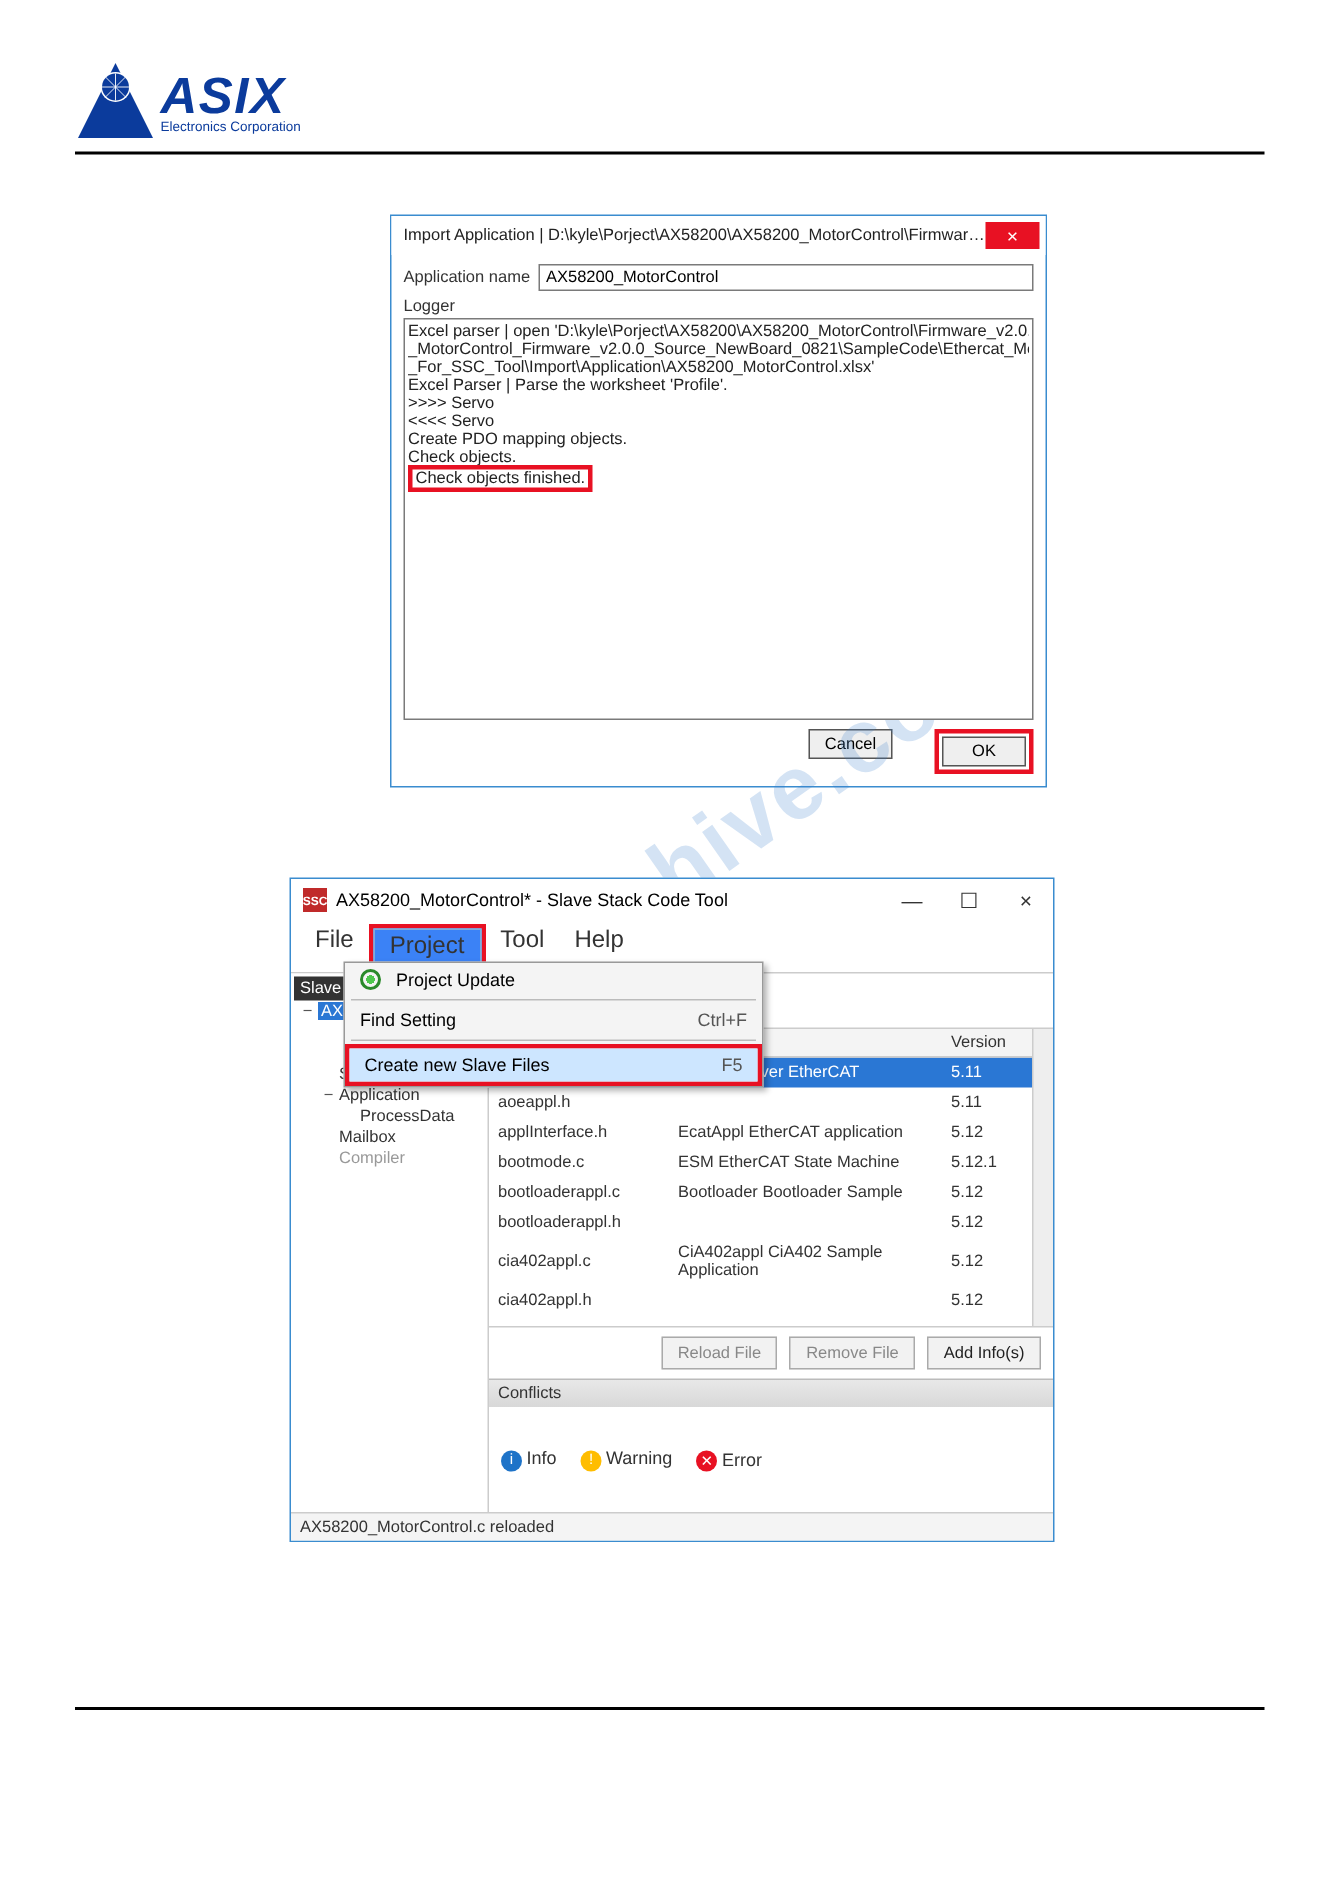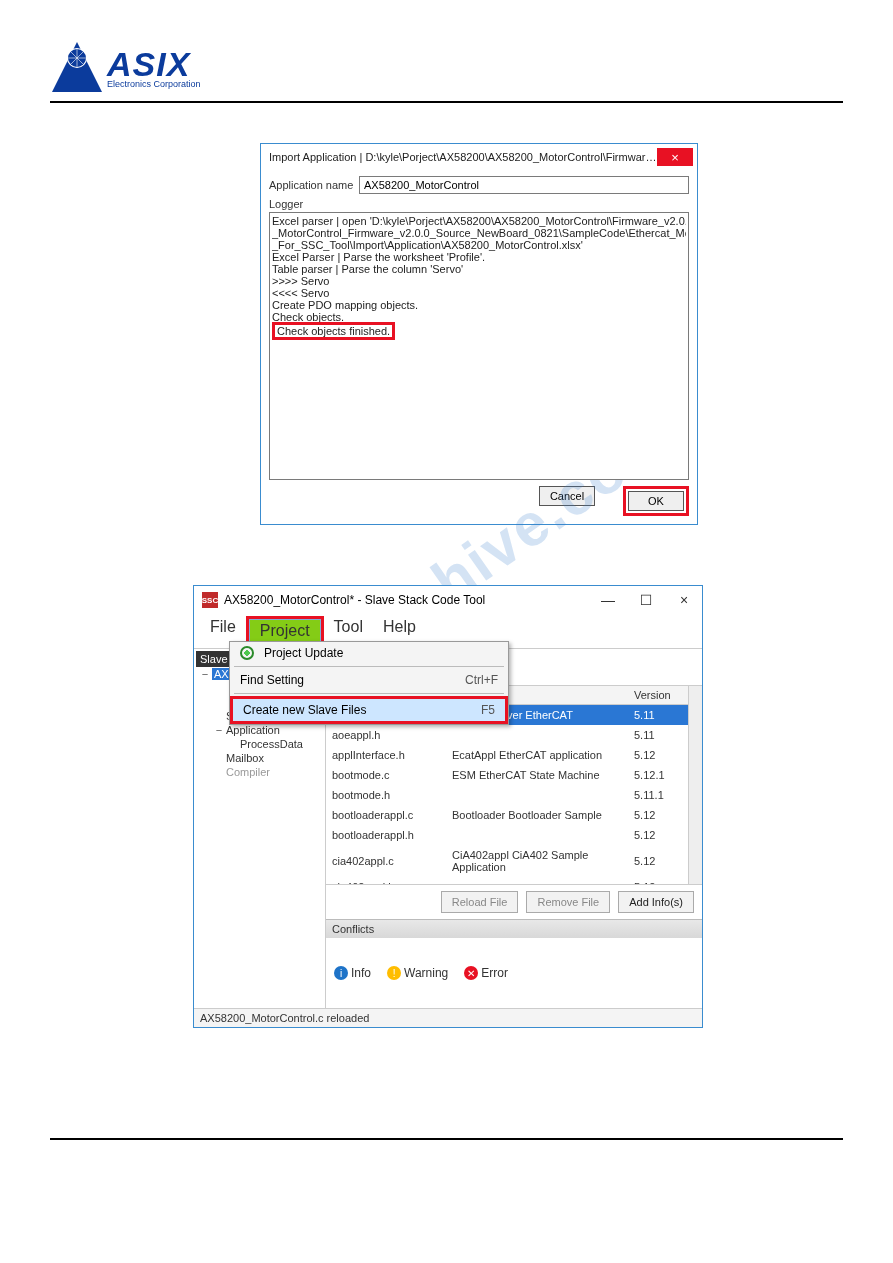--- a/index.html
+++ b/index.html
@@ -174,21 +174,21 @@
     display: flex;
     font-size: 16px;
     color: #333;
     padding: 2px 6px;
     background: #fff;
   }
   .menubar .menu-item {
     padding: 2px 10px;
   }
   .menubar .menu-item.selected {
-    background: #84cc16;
+    background: #3b82f6;
     border: 1px solid #7daedb;
   }
   .menubar .project-highlight {
     border: 3px solid #e81123;
     padding: 0;
   }
 
   .dropdown {
     position: absolute;
     top: 55px;
@@ -394,21 +394,20 @@
       <div class="row">
         <label>Application name</label>
         <input type="text" value="AX58200_MotorControl" style="">
       </div>
       <div class="logger-label">Logger</div>
       <div class="logger-box">
         <div class="line">Excel parser | open 'D:\kyle\Porject\AX58200\AX58200_MotorControl\Firmware_v2.0.0_Source\AX58200</div>
         <div class="line">_MotorControl_Firmware_v2.0.0_Source_NewBoard_0821\SampleCode\Ethercat_MotorControl_Reference_Design</div>
         <div class="line">_For_SSC_Tool\Import\Application\AX58200_MotorControl.xlsx'</div>
         <div class="line">Excel Parser | Parse the worksheet 'Profile'.</div>
-        <div class="line">Table parser | Parse the column 'Servo'</div>
         <div class="line">&gt;&gt;&gt;&gt; Servo</div>
         <div class="line">&lt;&lt;&lt;&lt; Servo</div>
         <div class="line">Create PDO mapping objects.</div>
         <div class="line">Check objects.</div>
         <div class="highlight-underline-area">
           <span>Check objects finished.</span>
         </div>
       </div>
       <div class="button-row">
         <button>Cancel</button>
@@ -543,25 +542,20 @@
                       <td>applInterface.h</td>
                       <td>EcatAppl EtherCAT application</td>
                       <td>5.12</td>
                     </tr>
                   <tr>
                       <td>bootmode.c</td>
                       <td>ESM EtherCAT State Machine</td>
                       <td>5.12.1</td>
                     </tr>
                   <tr>
-                      <td>bootmode.h</td>
-                      <td></td>
-                      <td>5.11.1</td>
-                    </tr>
-                  <tr>
                       <td>bootloaderappl.c</td>
                       <td>Bootloader Bootloader Sample</td>
                       <td>5.12</td>
                     </tr>
                   <tr>
                       <td>bootloaderappl.h</td>
                       <td></td>
                       <td>5.12</td>
                     </tr>
                   <tr>

